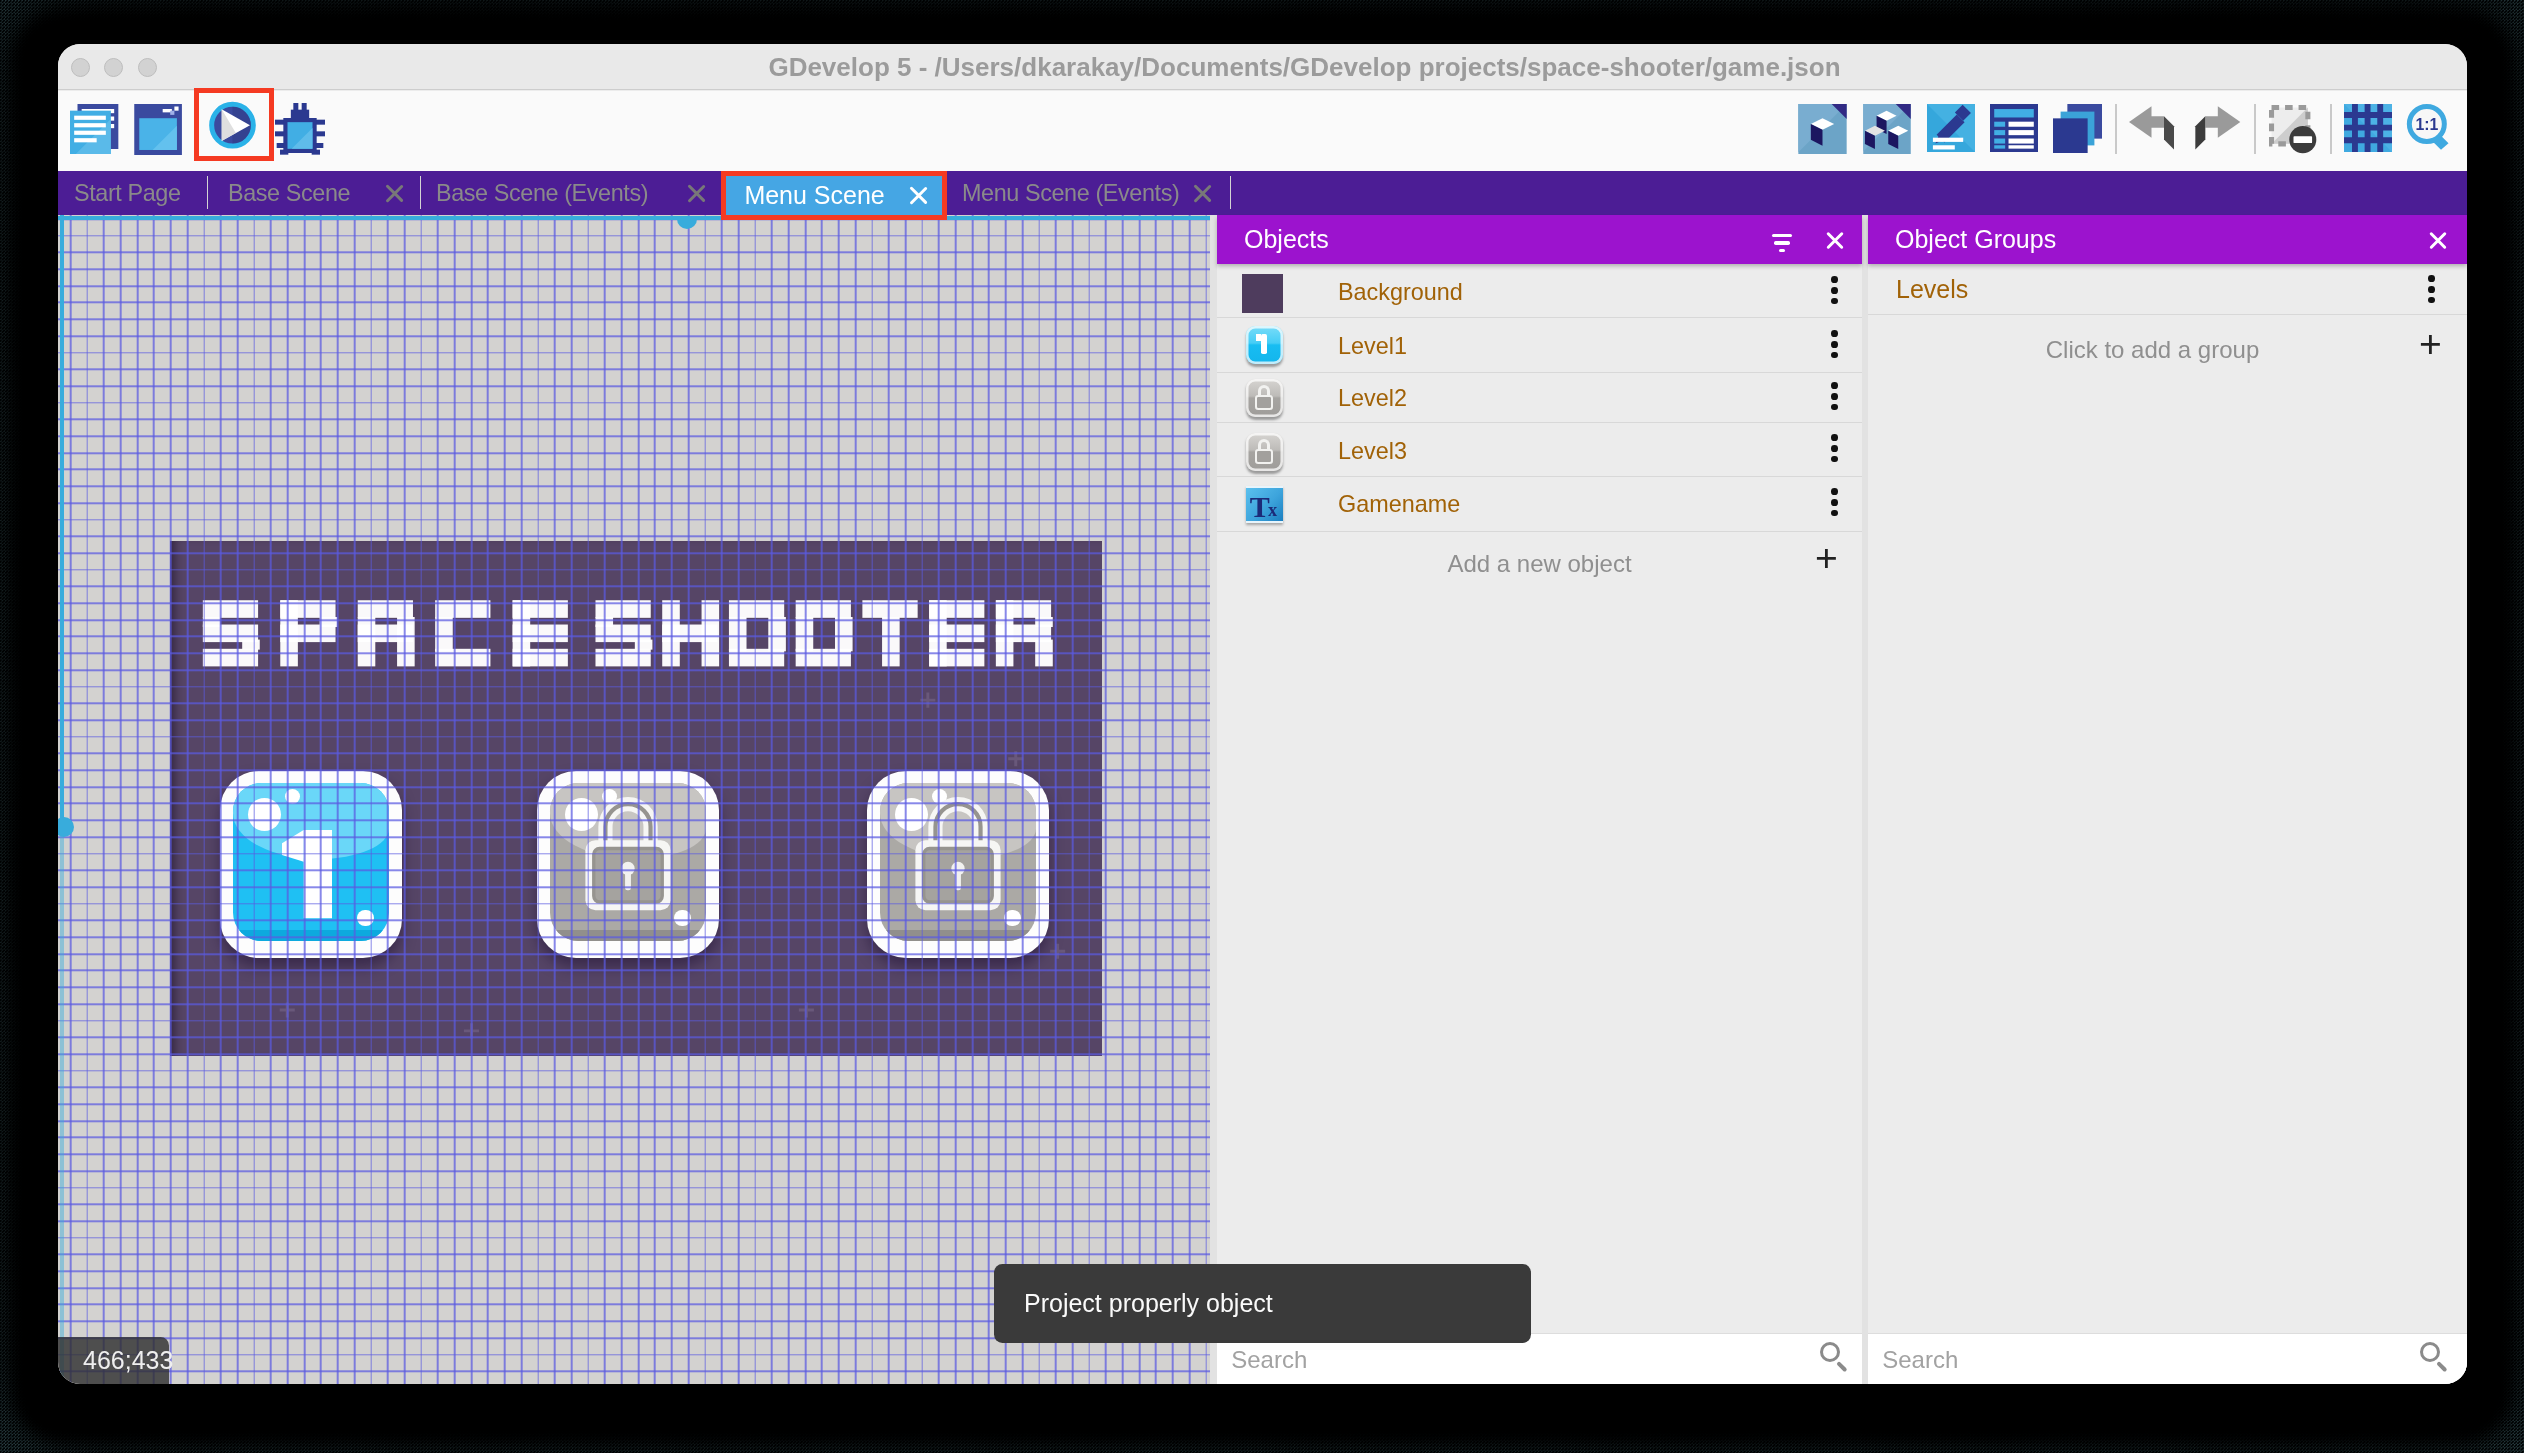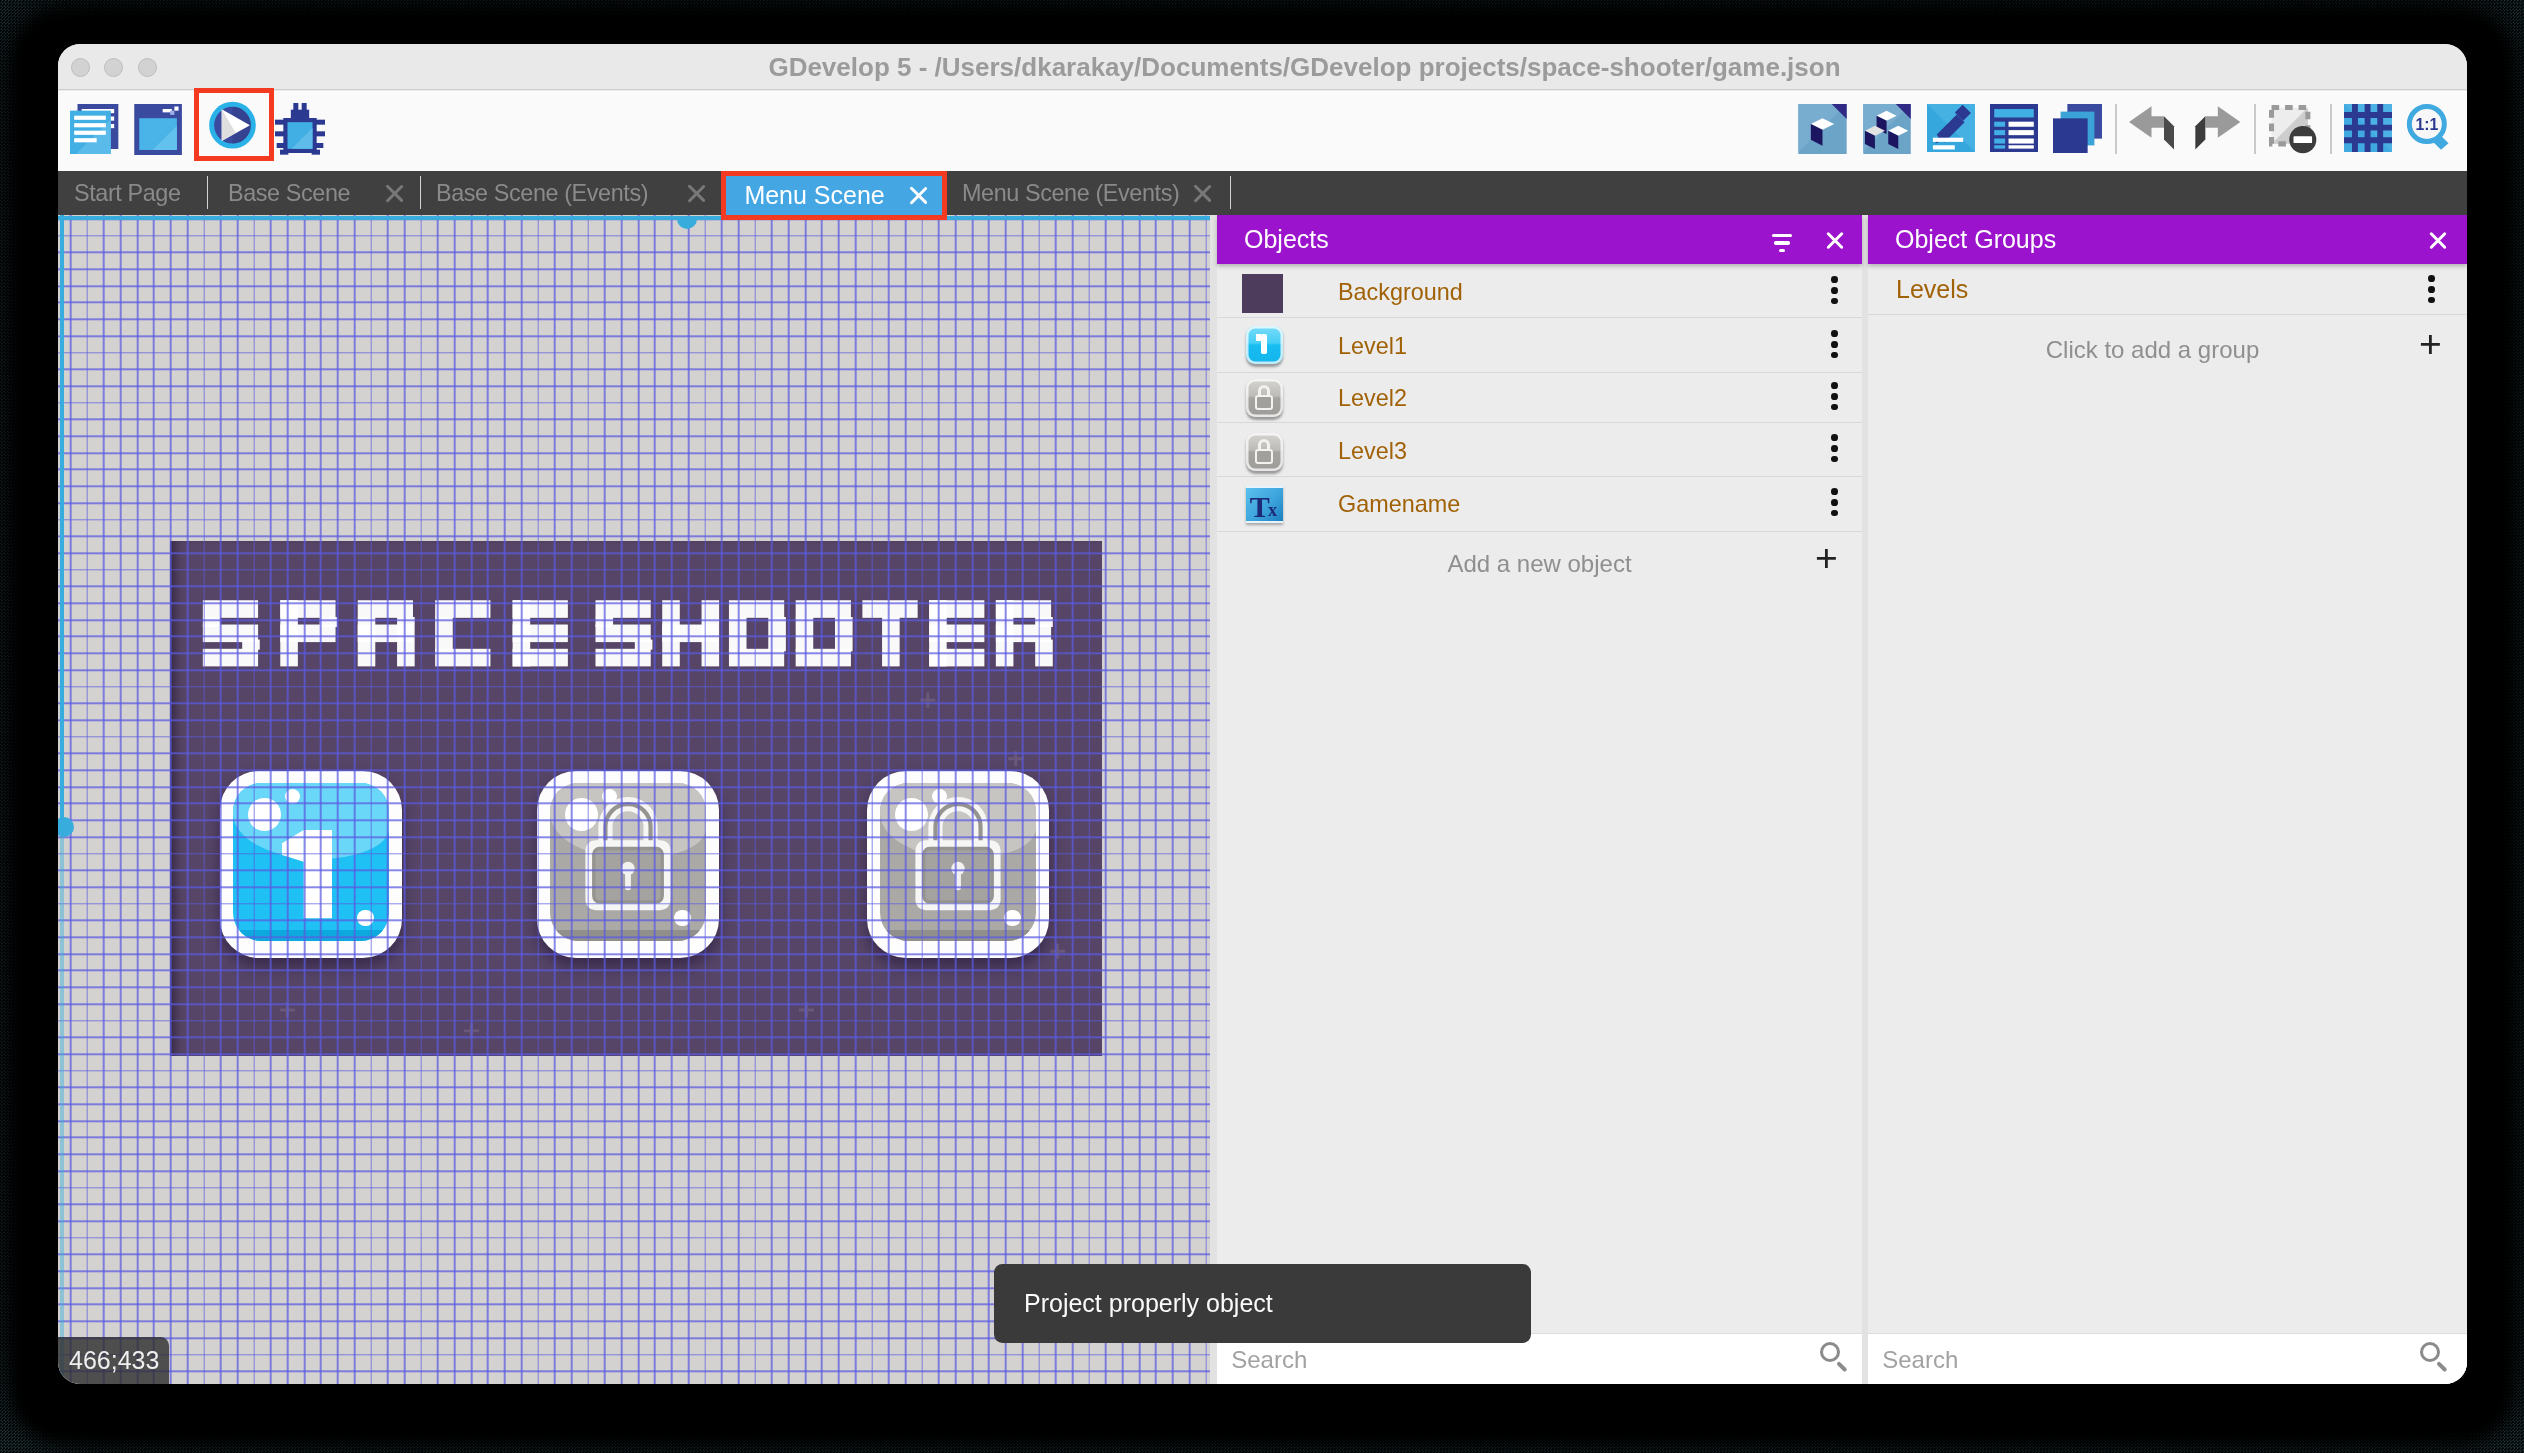--- a/index.html
+++ b/index.html
@@ -14,21 +14,21 @@
 
 #titlebar { position:absolute; left:0; top:0; width:100%; height:46px; background:#e9e9e9; border-bottom:0.8px solid #cdcdcd; }
 .tl { position:absolute; top:14px; width:19px; height:19px; border-radius:50%; background:#d2d2d2; border:0.8px solid #bdbdbd; }
 #title { position:absolute; left:0; right:0; top:0; height:46px; line-height:47px; text-align:center; padding-left:84px; font-size:26px; font-weight:bold; color:#9b9b9b; white-space:nowrap; }
 
 
 #toolbar { position:absolute; left:0; top:47px; width:100%; height:80px; background:#fafafa; }
 .sep { position:absolute; top:60px; width:1.7px; height:50px; background:#c9c9c9; }
 
 
-#tabbar { position:absolute; left:0; top:127px; width:100%; height:44px; background:#404040; }
+#tabbar { position:absolute; left:0; top:127px; width:100%; height:44px; background:#4c1d95; }
 .tabtxt { position:absolute; top:0; height:44px; line-height:44px; font-size:23.4px; color:#8a8a8a; white-space:nowrap; letter-spacing:-0.4px; }
 .tabx { position:absolute; top:11.7px; width:22px; height:22px; }
 .tabx:before, .tabx:after { content:""; position:absolute; left:-0.8px; top:9.2px; width:23.4px; height:2.9px; background:#787878; border-radius:1.7px; }
 .tabx:before { transform:rotate(45deg); } .tabx:after { transform:rotate(-45deg); }
 .tabdiv { position:absolute; top:5px; width:0.8px; height:33px; background:#d4d4d4; }
 #activetab { position:absolute; left:663px; top:0px; width:226px; height:49px; background:#45a6e4; border:5px solid #f53a22; z-index:5; }
 #activetab .t { position:absolute; left:18.4px; top:0; height:39px; line-height:39px; color:#fff; font-size:25px; }
 #activetab .x { position:absolute; right:12.6px; top:8.4px; width:22px; height:22px; }
 #activetab .x:before, #activetab .x:after { content:""; position:absolute; left:-0.8px; top:9.2px; width:23.4px; height:2.9px; background:#fff; border-radius:1.7px; }
 #activetab .x:before { transform:rotate(45deg); } #activetab .x:after { transform:rotate(-45deg); }
@@ -39,21 +39,21 @@
 #grid { position:absolute; left:0; top:0; width:100%; height:100%;
   background-image:
     repeating-linear-gradient(to right, rgba(90,90,225,0.72) 0 1.7px, transparent 1.7px 16.7px),
     repeating-linear-gradient(to bottom, rgba(90,90,225,0.72) 0 1.7px, transparent 1.7px 16.7px);
   background-position: 11.7px 3.3px; }
 #topline { position:absolute; left:0; top:0.8px; width:100%; height:4.2px; background:#38acdc; }
 #topdot { position:absolute; left:619px; top:2.5px; width:20px; height:11px; border-radius:0 0 11px 11px; background:#38acdc; }
 #leftline { position:absolute; left:1.7px; top:0; width:4.2px; height:612px; background:#38acdc; }
 #leftline2 { position:absolute; left:1.7px; top:612px; width:4.2px; height:557px; background:rgba(56,172,220,0.45); }
 #leftdot { position:absolute; left:-4.2px; top:602px; width:20px; height:20px; border-radius:50%; background:#38acdc; }
-#coord { position:absolute; left:0; top:1122px; width:111px; height:47px; background:rgba(45,45,45,0.8); border-radius:0 8.4px 0 0; color:#efefef; font-size:25px; line-height:47px; padding-left:11px; }
+#coord { position:absolute; left:0; top:1122px; width:111px; height:47px; background:rgba(45,45,45,0.8); border-radius:0 8.4px 0 0; color:#efefef; font-size:25px; line-height:47px; padding-left:25px; }
 
 
 .btn { position:absolute; top:556px; width:182px; height:187px; border-radius:39px; background:#fdfdfd; box-shadow:0 8.4px 13.4px rgba(30,15,50,0.5); }
 .btn .inner { position:absolute; left:13.4px; top:11.7px; right:13.4px; bottom:16.7px; border-radius:28.5px; overflow:hidden; }
 .inner.blue { background:#1fc0f3; }
 .inner.blue:before { content:""; position:absolute; left:0; top:0; width:100%; height:48%; background:#6ad7f8; border-radius:0 0 45% 55%/0 0 40% 60%; }
 .inner.blue:after { content:""; position:absolute; left:0; bottom:0; width:100%; height:7%; background:#0da9de; }
 .inner.gray { background:#aba9a5; }
 .inner.gray:before { content:""; position:absolute; left:0; top:0; width:100%; height:48%; background:#c7c5c2; border-radius:0 0 45% 55%/0 0 40% 60%; }
 .inner.gray:after { content:""; position:absolute; left:0; bottom:0; width:100%; height:7%; background:#918f8c; }

